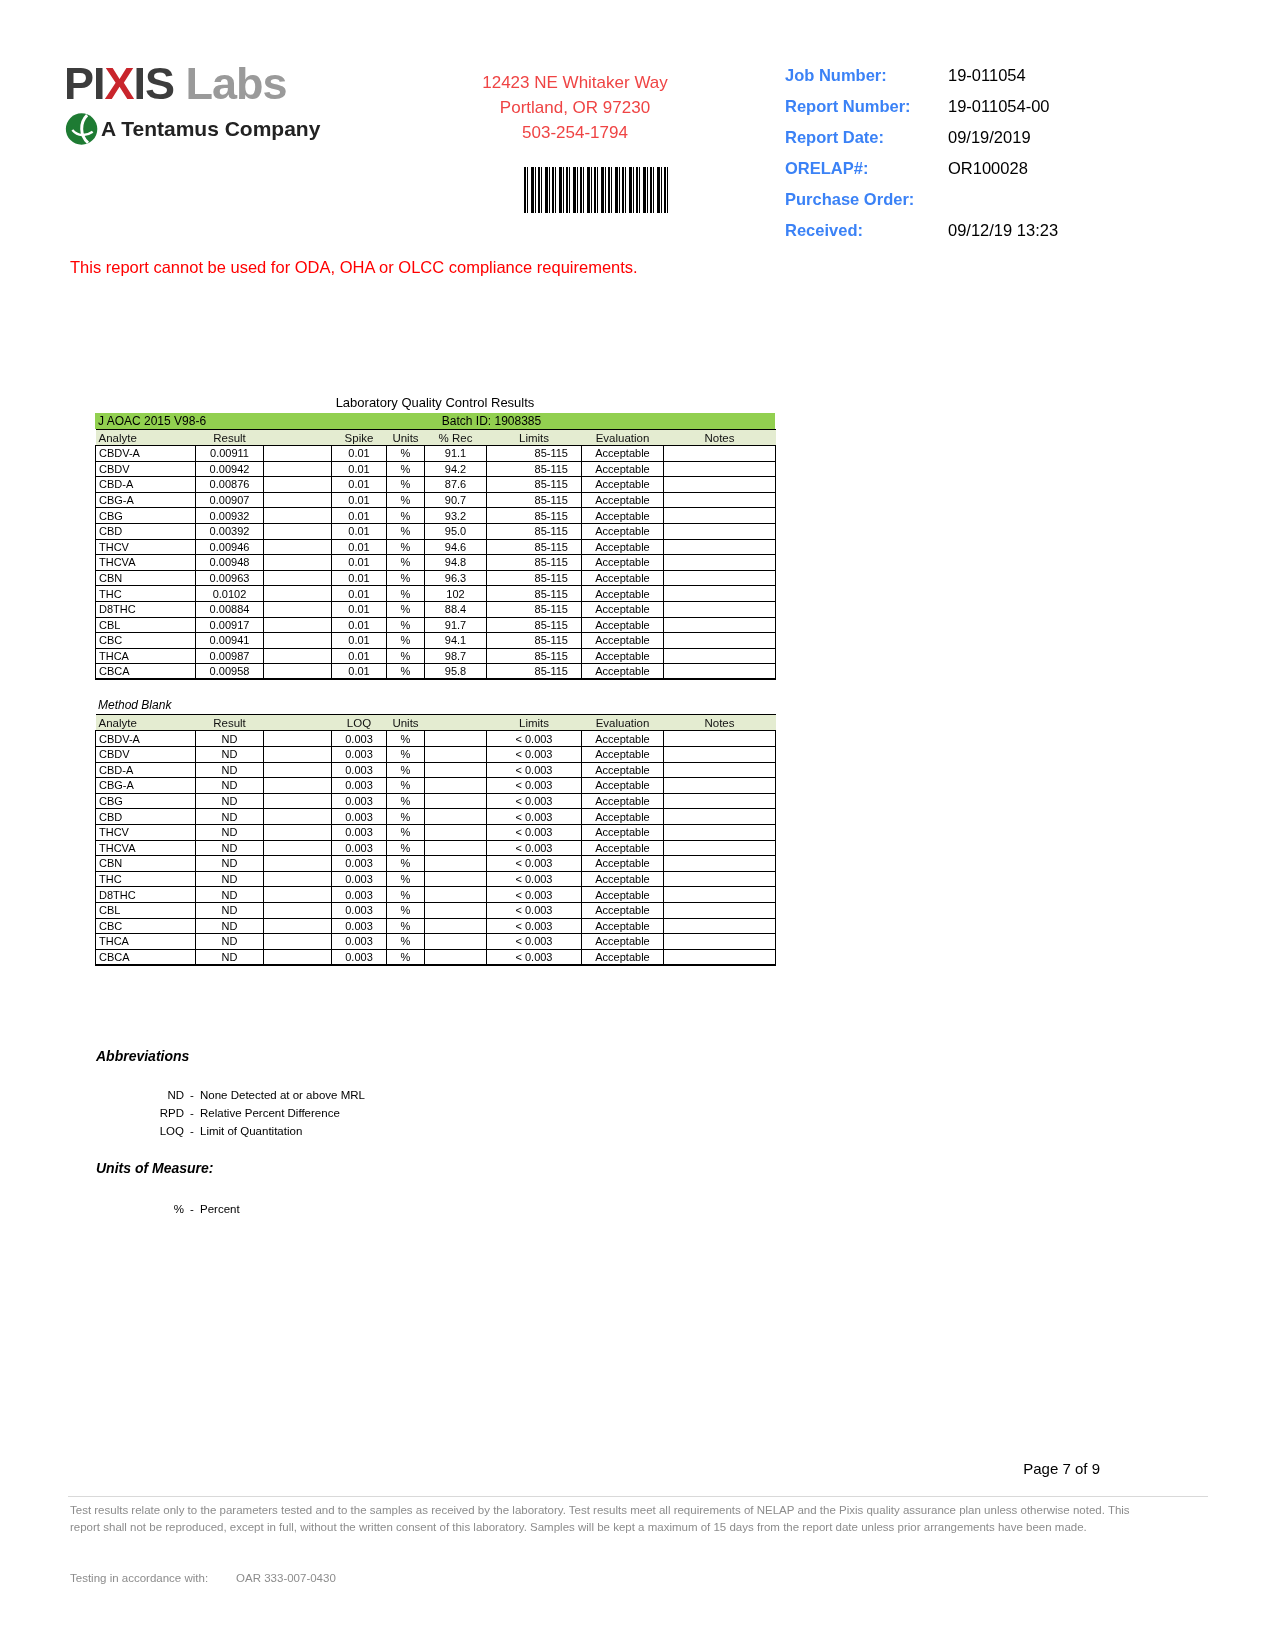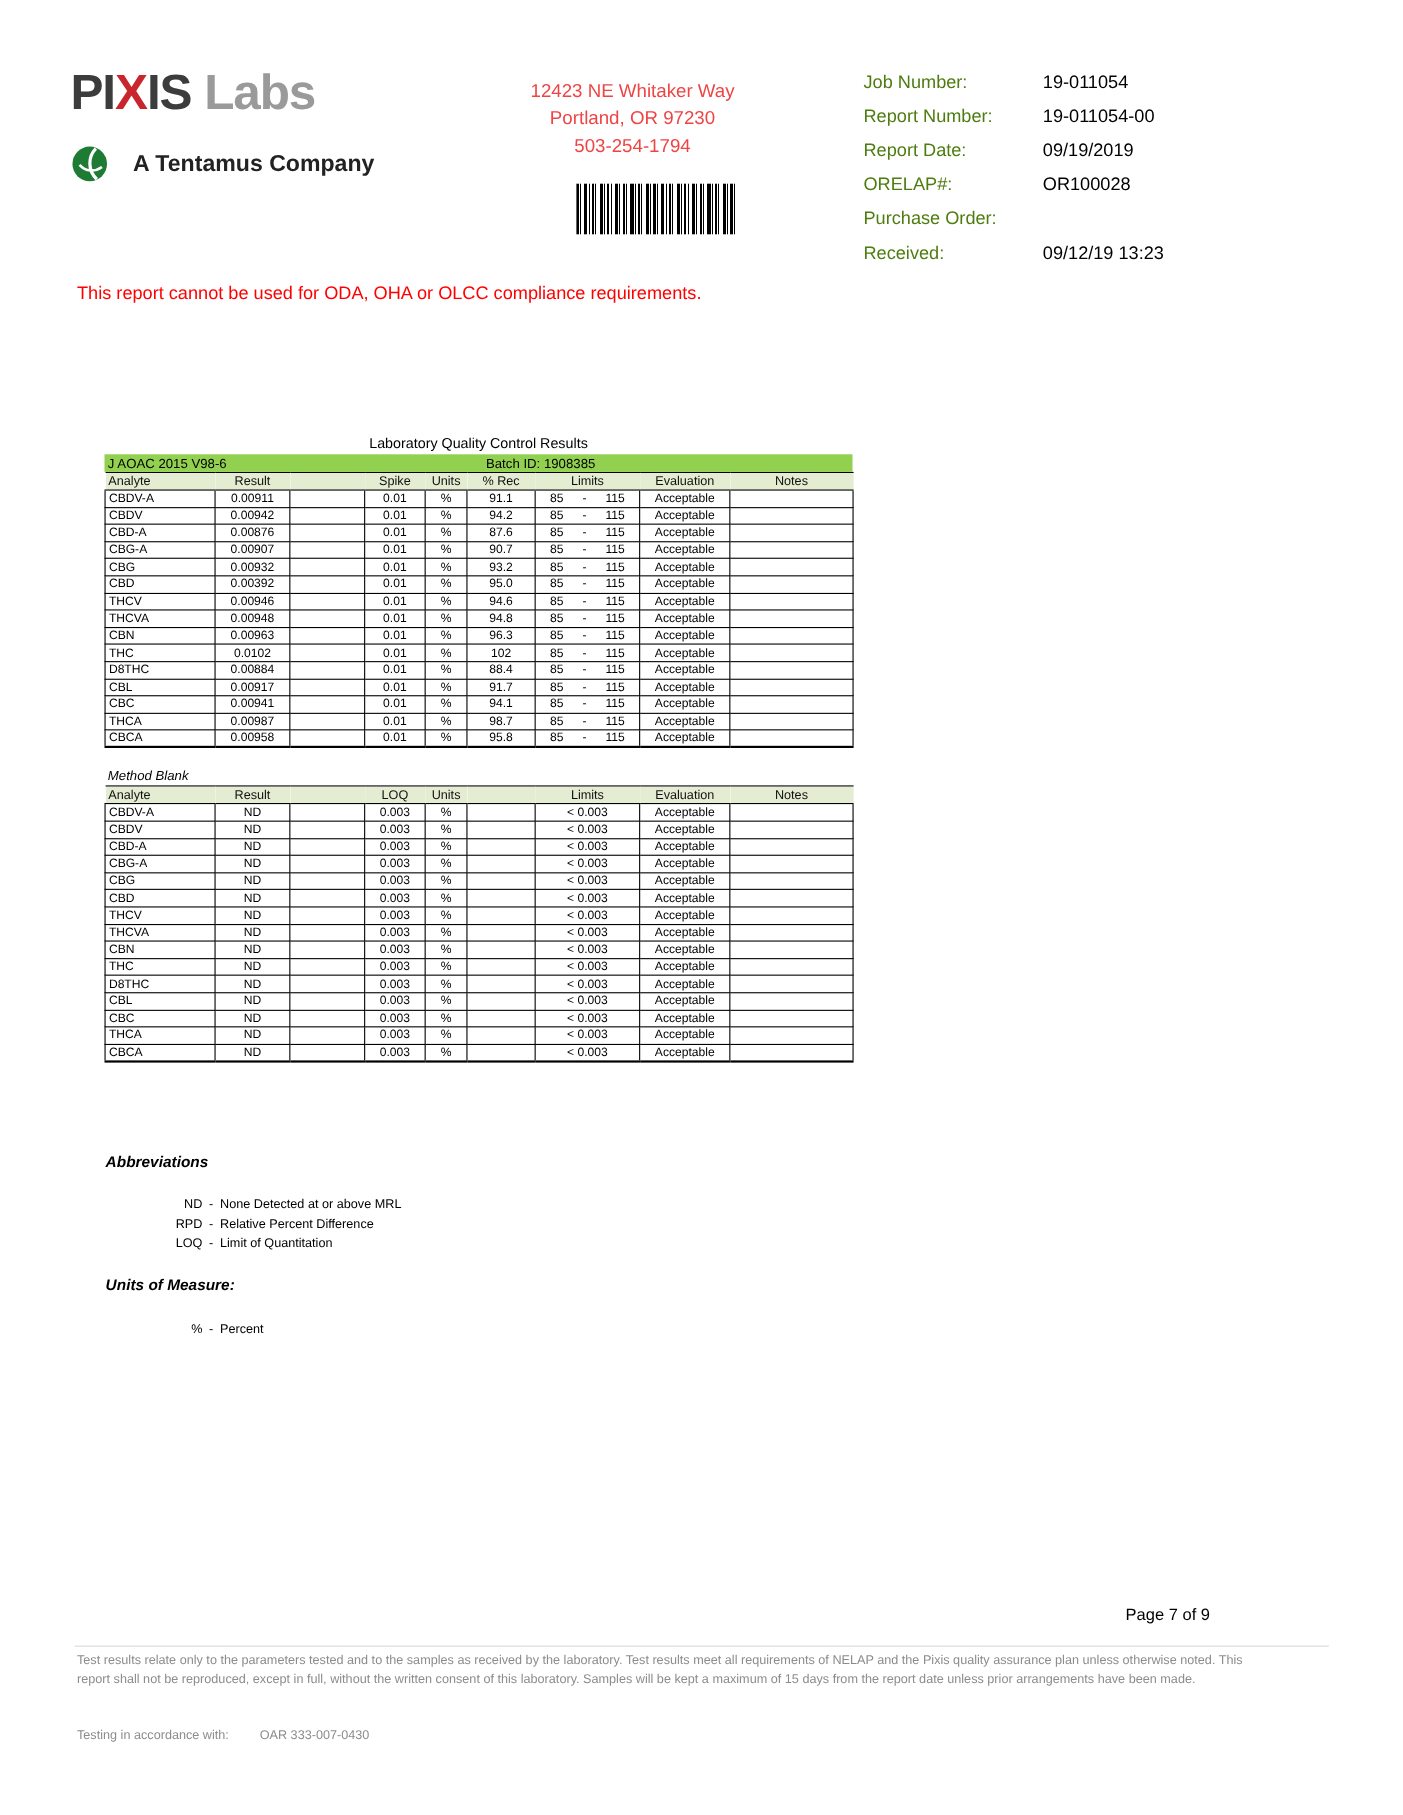--- a/index.html
+++ b/index.html
@@ -8,32 +8,32 @@
     position:relative; width:1275px; height:1640px; background:#fff;
     font-family:"Liberation Sans", sans-serif; color:#111; overflow:hidden;
   }
 
   
   .logo { position:absolute; left:64px; top:60px; }
   .logo-text { font-size:45px; font-weight:bold; letter-spacing:-1px; line-height:48px; }
   .logo-dark { color:#3c3c3c; }
   .logo-red { color:#c9252c; }
   .logo-gray { color:#9a9a9a; font-weight:bold; }
-  .tentamus-row { display:flex; align-items:center; margin-top:22px; gap:20px; }
+  .tentamus-row { display:flex; align-items:center; margin-top:2px; gap:0; }
   .tentamus-icon { width:37px; height:38px; }
   .tentamus-text { font-size:21px; font-weight:bold; color:#222; }
 
   .addr { position:absolute; left:440px; top:70px; width:270px; text-align:center;
           font-size:17px; line-height:25px; color:#ef4444; }
   .barcode { position:absolute; left:524px; top:167px; width:146px; height:46px;
     background:repeating-linear-gradient(90deg,#000 0 2px,#fff 2px 3px,#000 3px 4px,#fff 4px 7px,#000 7px 10px,#fff 10px 11px,#000 11px 12px,#fff 12px 14px); }
 
   .report-info { position:absolute; left:785px; top:66px; width:430px; }
   .info-row { display:flex; height:31px; align-items:flex-start; }
-  .info-label { width:163px; font-size:16.5px; font-weight:normal; color:#4d7c0f; }
+  .info-label { width:163px; font-size:16.5px; font-weight:bold; color:#3b82f6; }
   .info-value { font-size:16.5px; color:#000; }
 
   .disclaimer { position:absolute; left:70px; top:258px; font-size:16.5px; color:#ff0000; }
 
   
   .qc { position:absolute; left:95px; top:395px; width:680px; }
   .qc-title { text-align:center; font-size:13px; color:#000; margin-bottom:3px; }
   .green-bar { position:relative; background:#92d050; height:16px; font-size:12px; line-height:16px; color:#000; }
   .green-bar .method { position:absolute; left:3px; }
   .green-bar .batch { position:absolute; left:51%; }
@@ -42,21 +42,21 @@
   .mb-label { margin-top:17px;font-style:italic; }
 
   table.qc-table { border-collapse:collapse; table-layout:fixed; width:680px; }
   .qc-table th { background:#e4ecd1; font-weight:normal; font-size:11.5px; height:16px;
     border-top:1px solid #000; border-bottom:1px solid #000; padding:0 3px; text-align:center; overflow:hidden; }
   .qc-table th:first-child { text-align:left; }
   .qc-table td { border:1px solid #000; font-size:11px; height:15.6px; padding:0 3px;
     text-align:center; white-space:nowrap; overflow:hidden; color:#000; }
   .qc-table td.cell-analyte { text-align:left; }
   .qc-table tr:last-child td { border-bottom:2px solid #000; }
-  .limcell { display:flex; justify-content:space-between; padding:0 10px; }
+  .limcell { display:flex; justify-content:flex-end; padding:0 10px; }
 
   
   .abbr { position:absolute; left:96px; top:1048px; }
   .block-title { font-size:14px; font-weight:bold; font-style:italic; color:#000; }
   .abbr-items { margin-top:22px; }
   .abbr-row { display:flex; font-size:11.5px; line-height:18px; color:#000; }
   .abbr-code { width:88px; text-align:right; }
   .abbr-dash { width:16px; text-align:center; }
   .units { position:absolute; left:96px; top:1160px; }
   .units-items { margin-top:24px; }

